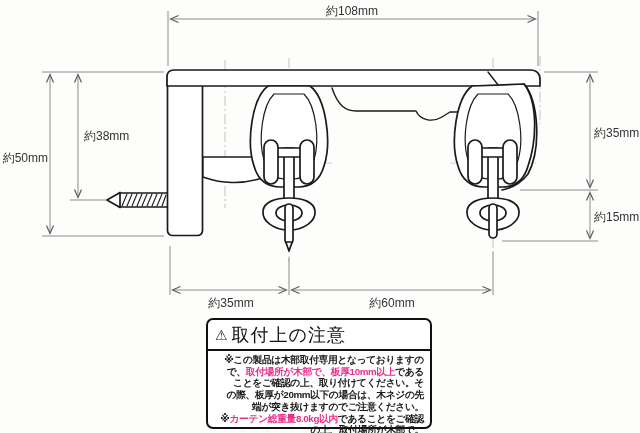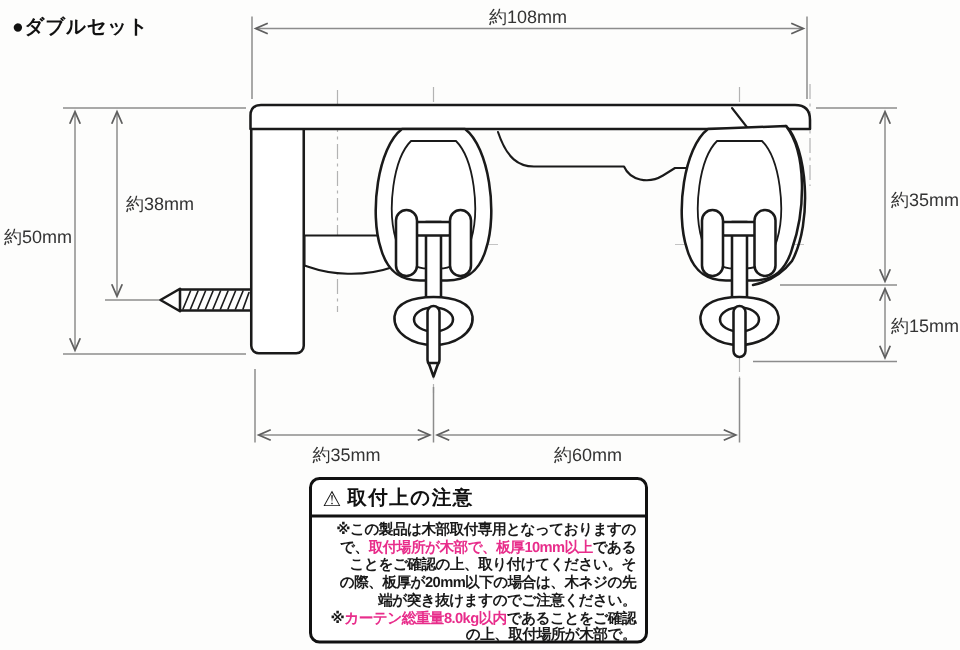--- a/index.html
+++ b/index.html
@@ -14,34 +14,33 @@
   .dim-text{font-size:12px;fill:#333;font-family:"Liberation Sans","DejaVu Sans",sans-serif;}
   .notice{
     position:absolute;left:206px;top:318px;width:226px;height:111px;
     background:#fff;border:2px solid #111;border-radius:7px;box-sizing:border-box;
   }
   .notice-header{
     display:flex;align-items:center;gap:4px;padding:3px 7px 2px 7px;
     border-bottom:2px solid #111;
   }
   .notice-header .tri{font-size:14px;line-height:1;color:#111;font-weight:normal;}
-  .notice-title{font-size:13px;font-weight:bold;letter-spacing:1px;color:#111;}
+  .notice-title{font-size:18px;font-weight:normal;letter-spacing:1px;color:#111;}
   .notice-body{
     padding:3px 6px 2px 7px;font-size:9.8px;font-weight:bold;line-height:11.7px;
     letter-spacing:-0.4px;color:#1a1a1a;
   }
   .notice-body p{margin:0;padding-left:10px;text-indent:-10px;text-align:right;}
   .hl{color:#e82d8b;}
 </style>
 </head>
 <body>
 
 <div class="stage">
 
-  <div class="product-label">●ダブルセット</div>
 
   <svg width="640" height="433" viewBox="0 0 640 433">
     <defs>
       <marker id="arr" markerWidth="12" markerHeight="10" refX="9.5" refY="5" orient="auto-start-reverse" markerUnits="userSpaceOnUse">
         <path d="M2,1.5 L10,5 L2,8.5" fill="none" stroke="#5f5f5f" stroke-width="1.2"></path>
       </marker>
     </defs>
 
     <g stroke="#b3b3b3" stroke-width="0.8" stroke-dasharray="10 3 2 3" fill="none">
       <path d="M225,60 V208"></path>

